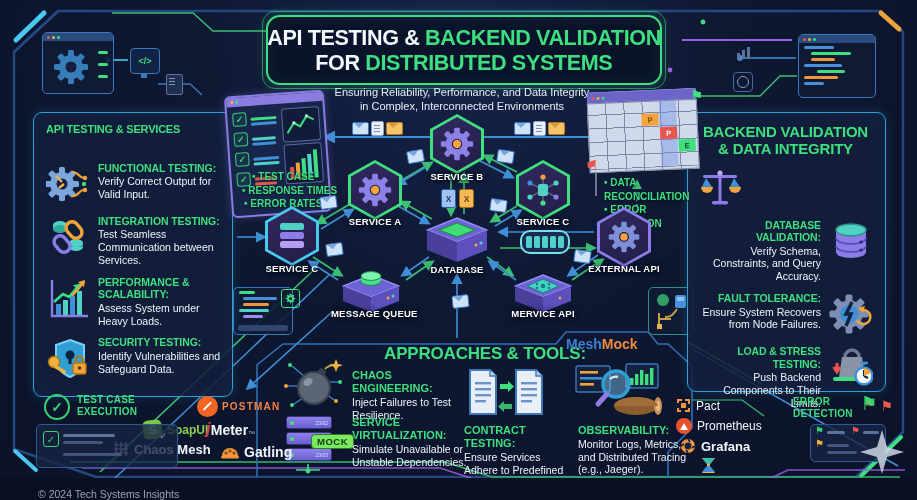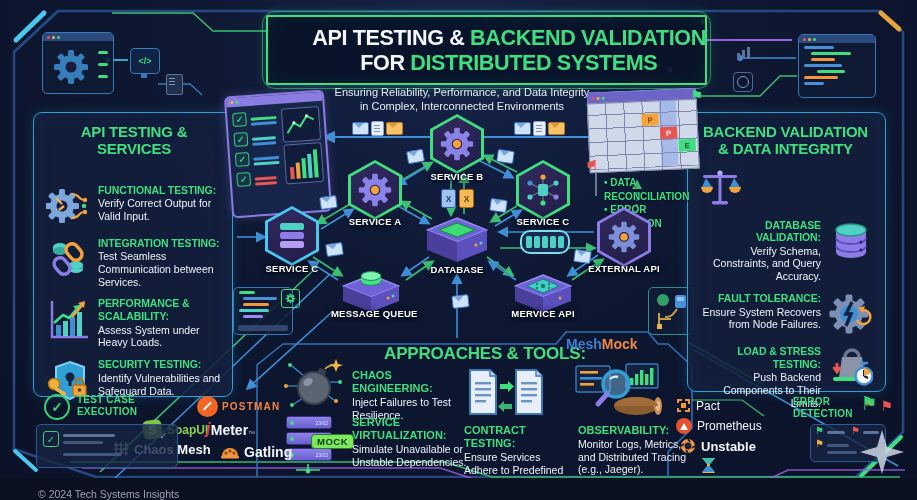--- a/index.html
+++ b/index.html
@@ -4,23 +4,23 @@
 <style>
   html,body{margin:0;padding:0;background:#06090f;}
   #stage{
     position:relative;width:917px;height:500px;overflow:hidden;
     background:radial-gradient(circle at 50% 8%, #16244a 0%, #0e1832 42%, #0b1228 100%);
     font-family:"Liberation Sans", sans-serif;color:#eef3fb;
   }
   .abs{position:absolute;}
   
   .title-box{
-    left:266px;top:15px;width:392px;height:66px;border:2px solid #3edf7f;border-radius:2px;
+    left:266px;top:15px;width:392px;height:66px;border:2px solid #3edf7f;border-radius:14px;
     background:rgba(8,18,40,.88);box-shadow:0 0 14px rgba(62,223,127,.25), inset 0 0 18px rgba(62,223,127,.08);
-    display:flex;flex-direction:column;align-items:center;justify-content:center;line-height:1.12;padding-left:45px;
+    display:flex;flex-direction:column;align-items:center;justify-content:center;line-height:1.12;
   }
   .title-box::before{content:"";position:absolute;inset:-6px;border:1px solid rgba(62,223,127,.55);border-radius:13px;}
   .title-line{font-weight:bold;font-size:22.5px;letter-spacing:-.4px;white-space:nowrap;transform:scaleX(.96);}
   .t-green{color:#3edf7f;} .t-white{color:#f5f8ff;}
   .subtitle{left:268px;top:86px;width:388px;text-align:center;font-size:11px;color:#e7edf8;line-height:1.25;}
   
   .panel{
     background:rgba(19,31,60,.88);border:1.5px solid #2f9fd6;border-radius:9px;
     box-shadow:0 0 12px rgba(47,159,214,.22), inset 0 0 24px rgba(47,159,214,.06);
   }
@@ -235,21 +235,21 @@
     <svg width="40" height="40" viewBox="0 0 40 40" style="position:absolute;left:2px;top:3px">
       <circle cx="12" cy="9" r="6" fill="#3bbf72" opacity=".8"></circle>
       <rect x="24" y="4" width="11" height="13" rx="2" fill="#4a90d9"></rect>
         <rect x="26" y="6" width="7" height="4" fill="#8fc3f2"></rect>
       <path d="M8,22 L8,34 M8,28 L20,28 M26,18 C22,24 20,26 14,26" stroke="#c8a04a" stroke-width="2" fill="none"></path>
       <rect x="6" y="33" width="5" height="5" fill="#e8b54a"></rect>
     </svg>
   </div>
 
   <div class="abs panel" style="left:33px;top:112px;width:200px;height:285px;padding:10px 10px 8px 12px;box-sizing:border-box;">
-    <div class="panel-h" style="text-align:center;font-size:15px;">API TESTING &amp; SERVICES</div>
+    <div class="panel-h" style="font-size:11px;">API TESTING &amp; SERVICES</div>
     <div style="display:flex;flex-direction:column;gap:9px;margin-top:26px;">
       <div class="p-item">
         <div class="p-ico">
           <svg width="44" height="44" viewBox="0 0 44 44">
             <g transform="translate(16,22)" style="color:#7ca7dd">
                 <use href="#gear"></use>
               </g>
             <path d="M26,10 C34,10 32,16 38,16 M26,34 C34,34 32,28 38,28" stroke="#f2a33c" stroke-width="2.2" fill="none"></path>
             <circle cx="39" cy="16" r="2.2" fill="#f2a33c"></circle>
               <circle cx="39" cy="28" r="2.2" fill="#f2a33c"></circle>
@@ -421,20 +421,25 @@
       <circle cx="11" cy="14" r="1.6" fill="#b9f5cf"></circle>
         <circle cx="24" cy="8" r="1.6" fill="#b9f5cf"></circle>
     </svg>
     <svg width="36" height="38" viewBox="0 0 36 38" style="position:absolute;right:4px;top:50px;border:1px solid #5a6aa0;border-radius:3px;background:#101c3a">
       <rect x="4" y="22" width="4" height="12" fill="#e8564f"></rect>
         <rect x="10" y="18" width="4" height="16" fill="#f2a33c"></rect>
         <rect x="16" y="14" width="4" height="20" fill="#3edf7f"></rect>
         <rect x="22" y="10" width="4" height="24" fill="#4fd1c5"></rect>
         <rect x="28" y="6" width="4" height="28" fill="#3edf7f"></rect>
     </svg>
+  </div>
+  <div class="abs bullets" style="left:242px;top:170px;">
+    <div style="margin-left:10px">• TEST CASE</div>
+    <div>• RESPONSE TIMES</div>
+    <div style="margin-left:2px">• ERROR RATES</div>
   </div>
 
   <div class="abs sheet" style="left:588px;top:90px;">
     <div class="hdr">
         <span class="dot" style="background:#e8564f"></span>
         <span class="dot" style="background:#f2b23c"></span>
         <span class="dot" style="background:#3edf7f"></span>
       </div>
     <div class="grid"></div>
     <div class="rows"></div>
@@ -712,21 +717,21 @@
         <i style="display:block;width:0;height:0;border-left:4px solid transparent;border-right:4px solid transparent;border-bottom:7px solid #fff;"></i>
       </span>
     <span class="logo-txt" style="font-weight:normal;font-size:12px">Prometheus</span>
   </div>
   <div class="abs" style="left:680px;top:438px;display:flex;align-items:center;gap:5px;">
     <svg width="16" height="16" viewBox="0 0 16 16">
         <circle cx="8" cy="8" r="7" fill="#f2953c"></circle>
         <circle cx="8" cy="8" r="3.4" fill="#15223f"></circle>
         <path d="M8,1 L10,4 M15,8 L12,10 M8,15 L6,12 M1,8 L4,6" stroke="#15223f" stroke-width="1.6"></path>
       </svg>
-    <span class="logo-txt" style="font-size:13px">Unstable</span>
+    <span class="logo-txt" style="font-size:13px">Grafana</span>
   </div>
   <div class="abs" style="left:680px;top:457px;display:flex;align-items:center;gap:5px;flex-direction:column;">
     <svg width="15" height="16" viewBox="0 0 15 16">
         <path d="M1,1 h13 l-5,6 v3 l5,6 H1 l5,-6 V7 Z" fill="#f2b23c"></path>
         <path d="M1,1 h13 l-5,6 H6 Z" fill="#3ebeb0"></path>
         <path d="M1,15 h13 l-5,-6 H6 Z" fill="#3f8fd6"></path>
       </svg>
     <span class="logo-txt" style="font-weight:normal;font-size:12px">ELK Stack</span>
   </div>
 

